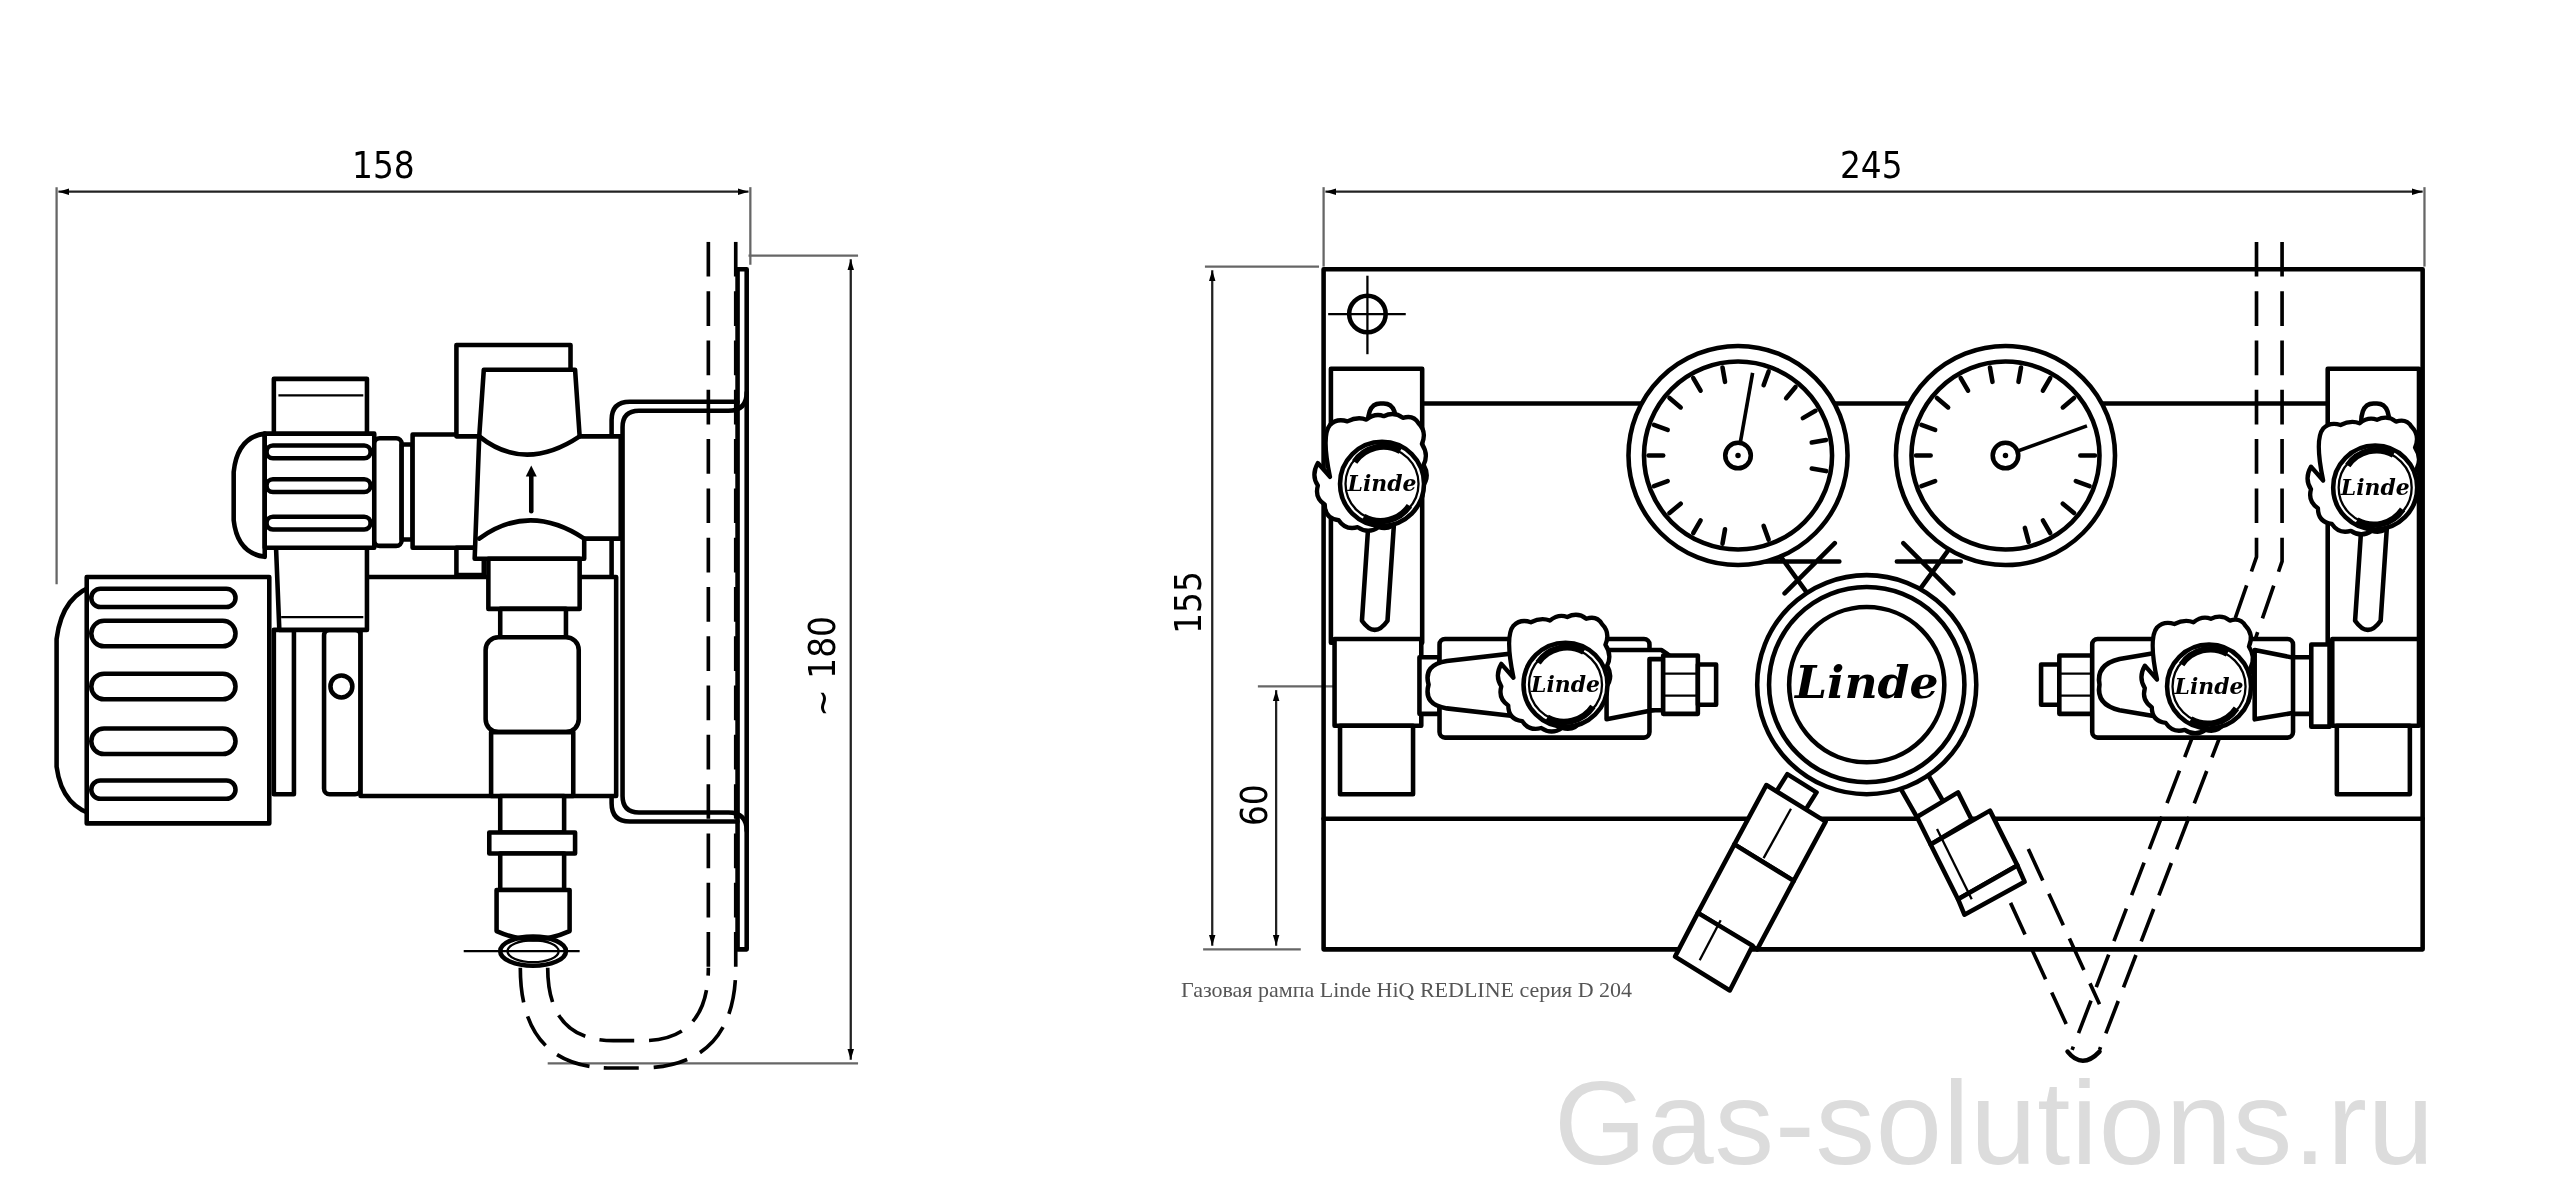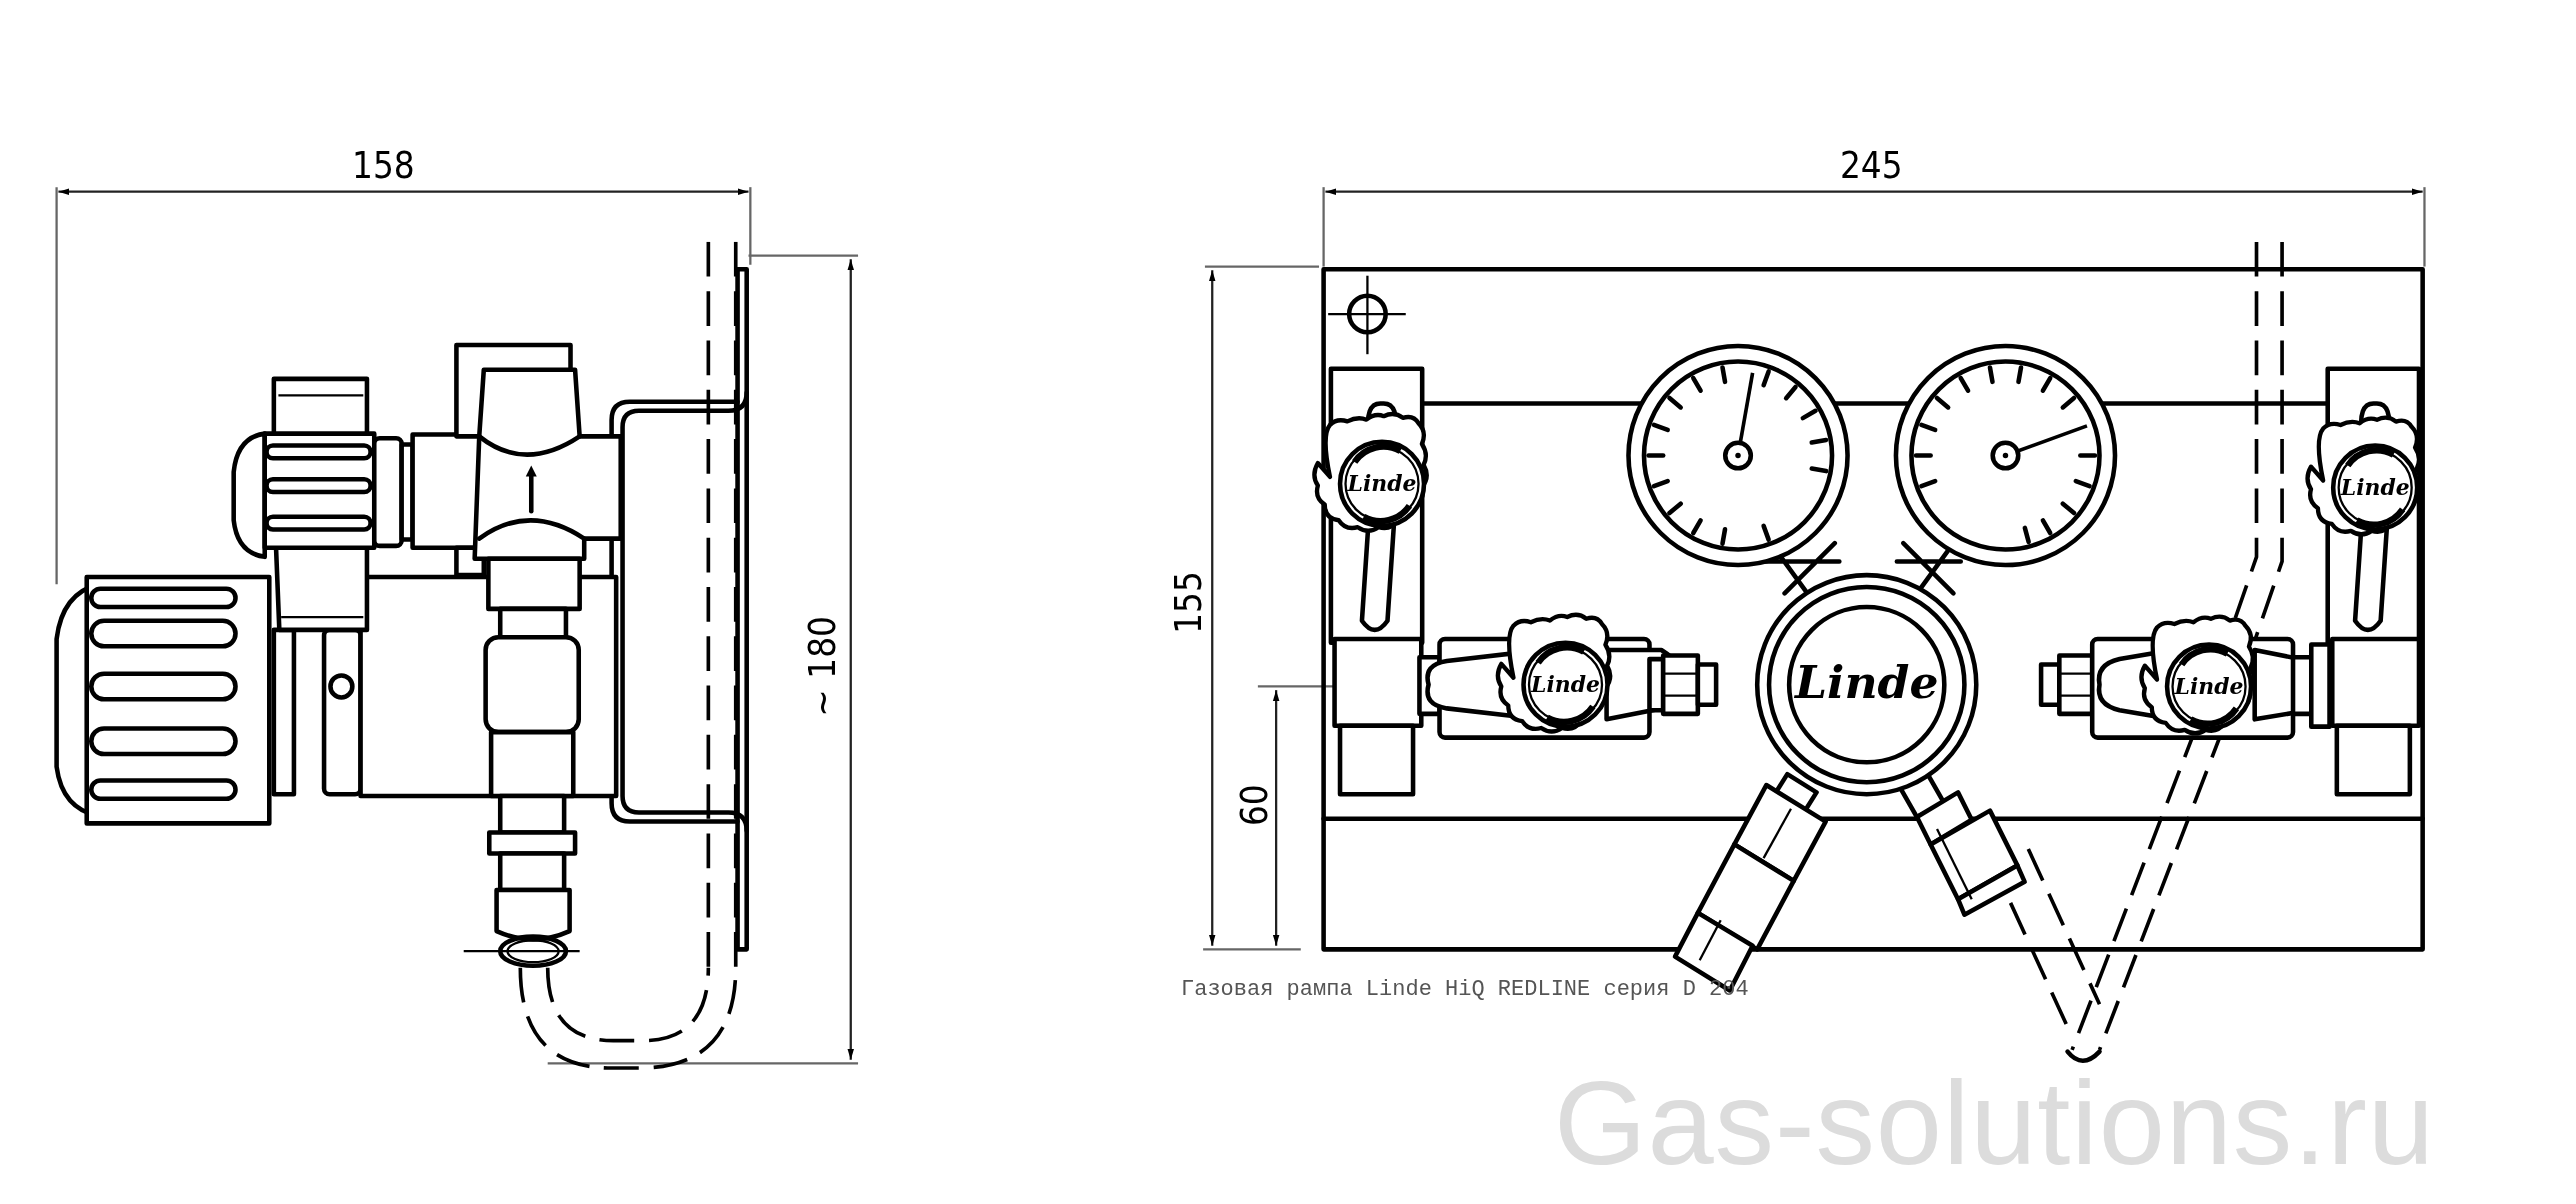--- a/index.html
+++ b/index.html
@@ -5,21 +5,21 @@
   html, body { margin:0; padding:0; background:#ffffff; }
   body { width:2576px; height:1205px; position:relative; overflow:hidden; font-family:"Liberation Sans", sans-serif; }
   svg.drawing { position:absolute; left:0; top:0; width:2576px; height:1205px; }
   .ln { fill:none; stroke:#000; stroke-width:5; stroke-linejoin:round; stroke-linecap:round; }
   .lnw { fill:#fff; stroke:#000; stroke-width:5; stroke-linejoin:round; }
   .thin { fill:none; stroke:#000; stroke-width:2.5; }
   .dim { fill:none; stroke:#666; stroke-width:2.5; }
   .dimk { fill:none; stroke:#222; stroke-width:2.5; }
   .dash { fill:none; stroke:#000; stroke-width:4; stroke-dasharray:38 16; }
   .dimtxt { font-family:"DejaVu Sans Condensed","DejaVu Sans", sans-serif; font-size:40px; fill:#000; }
-  .caption { position:absolute; left:1181px; top:977px; font-size:22px; color:#555; font-family:Liberation Mono, monospace; white-space:nowrap; }
+  .caption { position:absolute; left:1181px; top:977px; font-size:22px; color:#555; font-family:Liberation Serif, serif; white-space:nowrap; }
   .watermark { position:absolute; left:1554px; top:1063px; font-size:119px; color:#dcdcdc; font-family:"Liberation Sans", sans-serif; letter-spacing:0.9px; white-space:nowrap; line-height:1; }
   .logo { font-family:"DejaVu Serif", serif; font-style:italic; font-weight:bold; fill:#000; }
 </style>
 </head>
 <body>
 
 <svg class="drawing" viewBox="0 0 2822 1320" xmlns="http://www.w3.org/2000/svg">
   <defs>
     <marker id="arr" viewBox="0 0 10 10" refX="10" refY="5" markerWidth="12" markerHeight="12" orient="auto-start-reverse" markerUnits="userSpaceOnUse">
       <path d="M0,2 L10,5 L0,8 z" fill="#000"></path>

